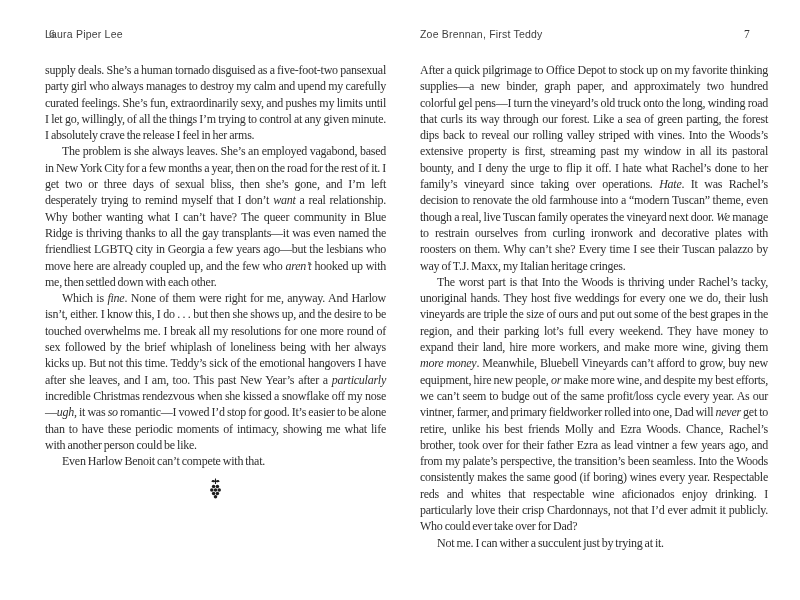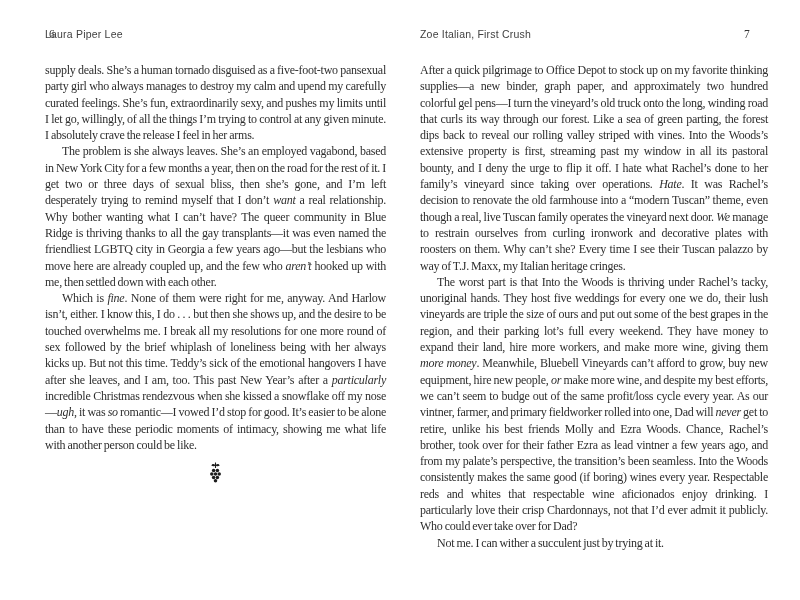--- a/index.html
+++ b/index.html
@@ -52,20 +52,21 @@
   <section class="page left">
     <header class="running-head">
       <span class="pagenum">6</span>
       <span class="head-title">Laura Piper Lee</span>
     </header>
     <div class="body">
       <div>
           <p class="noindent">supply deals. She’s a human tornado disguised as a five-foot-two pansexual party girl who always manages to destroy my calm and upend my carefully curated feelings. She’s fun, extraordinarily sexy, and pushes my limits until I let go, willingly, of all the things I’m trying to control at any given minute. I absolutely crave the release I feel in her arms.</p>
           <p class="indent">The problem is she always leaves. She’s an employed vagabond, based in New York City for a few months a year, then on the road for the rest of it. I get two or three days of sexual bliss, then she’s gone, and I’m left desperately trying to remind myself that I don’t <em>want</em> a real relationship. Why bother wanting what I can’t have? The queer community in Blue Ridge is thriving thanks to all the gay transplants—it was even named the friendliest LGBTQ city in Georgia a few years ago—but the lesbians who move here are already coupled up, and the few who <em>aren’t</em> hooked up with me, then settled down with each other.</p>
           <p class="indent">Which is <em>fine</em>. None of them were right for me, anyway. And Harlow isn’t, either. I know this, I do . . . but then she shows up, and the desire to be touched overwhelms me. I break all my resolutions for one more round of sex followed by the brief whiplash of loneliness being with her always kicks up. But not this time. Teddy’s sick of the emotional hangovers I have after she leaves, and I am, too. This past New Year’s after a <em>particularly</em> incredible Christmas rendezvous when she kissed a snowflake off my nose—<em>ugh</em>, it was <em>so</em> romantic—I vowed I’d stop for good. It’s easier to be alone than to have these periodic moments of intimacy, showing me what life with another person could be like.</p>
+          <p class="indent">Even Harlow Benoit can’t compete with that.</p>
         </div>
       <div class="ornament">
         <svg width="13" height="25" viewBox="0 0 13 25" aria-hidden="true">
           <g fill="#1d1d1d" stroke="none">
             <path d="M6.5 0.5 L6.5 6" stroke="#1d1d1d" stroke-width="1.1" fill="none"></path>
             <path d="M6.5 3.2 C4.6 1.4 2.9 1.9 2.3 3.6 C3.9 4.8 5.7 4.4 6.5 3.2 Z"></path>
             <path d="M6.5 3.2 C8.4 1.4 10.1 1.9 10.7 3.6 C9.1 4.8 7.3 4.4 6.5 3.2 Z"></path>
             <circle cx="4.6" cy="8.6" r="1.75"></circle>
             <circle cx="8.4" cy="8.6" r="1.75"></circle>
             <circle cx="2.8" cy="12.0" r="1.75"></circle>
@@ -75,21 +76,21 @@
             <circle cx="8.4" cy="15.4" r="1.75"></circle>
             <circle cx="6.5" cy="18.8" r="1.75"></circle>
           </g>
         </svg>
       </div>
     </div>
   </section>
 
   <section class="page right">
     <header class="running-head">
-      <span class="head-title">Zoe Italian, First Crush</span>
+      <span class="head-title">Zoe Brennan, First Teddy</span>
       <span class="pagenum">7</span>
     </header>
     <div class="body">
       <div>
           <p class="noindent">After a quick pilgrimage to Office Depot to stock up on my favorite thinking supplies—a new binder, graph paper, and approximately two hundred colorful gel pens—I turn the vineyard’s old truck onto the long, winding road that curls its way through our forest. Like a sea of green parting, the forest dips back to reveal our rolling valley striped with vines. Into the Woods’s extensive property is first, streaming past my window in all its pastoral bounty, and I deny the urge to flip it off. I hate what Rachel’s done to her family’s vineyard since taking over operations. <em>Hate</em>. It was Rachel’s decision to renovate the old farmhouse into a “modern Tuscan” theme, even though a real, live Tuscan family operates the vineyard next door. <em>We</em> manage to restrain ourselves from curling ironwork and decorative plates with roosters on them. Why can’t she? Every time I see their Tuscan palazzo by way of T.J. Maxx, my Italian heritage cringes.</p>
           <p class="indent">The worst part is that Into the Woods is thriving under Rachel’s tacky, unoriginal hands. They host five weddings for every one we do, their lush vineyards are triple the size of ours and put out some of the best grapes in the region, and their parking lot’s full every weekend. They have money to expand their land, hire more workers, and make more wine, giving them <em>more money</em>. Meanwhile, Bluebell Vineyards can’t afford to grow, buy new equipment, hire new people, <em>or</em> make more wine, and despite my best efforts, we can’t seem to budge out of the same profit/loss cycle every year. As our vintner, farmer, and primary fieldworker rolled into one, Dad will <em>never</em> get to retire, unlike his best friends Molly and Ezra Woods. Chance, Rachel’s brother, took over for their father Ezra as lead vintner a few years ago, and from my palate’s perspective, the transition’s been seamless. Into the Woods consistently makes the same good (if boring) wines every year. Respectable reds and whites that respectable wine aficionados enjoy drinking. I particularly love their crisp Chardonnays, not that I’d ever admit it publicly. Who could ever take over for Dad?</p>
           <p class="indent">Not me. I can wither a succulent just by trying at it.</p>
         </div>
     </div>
   </section>

